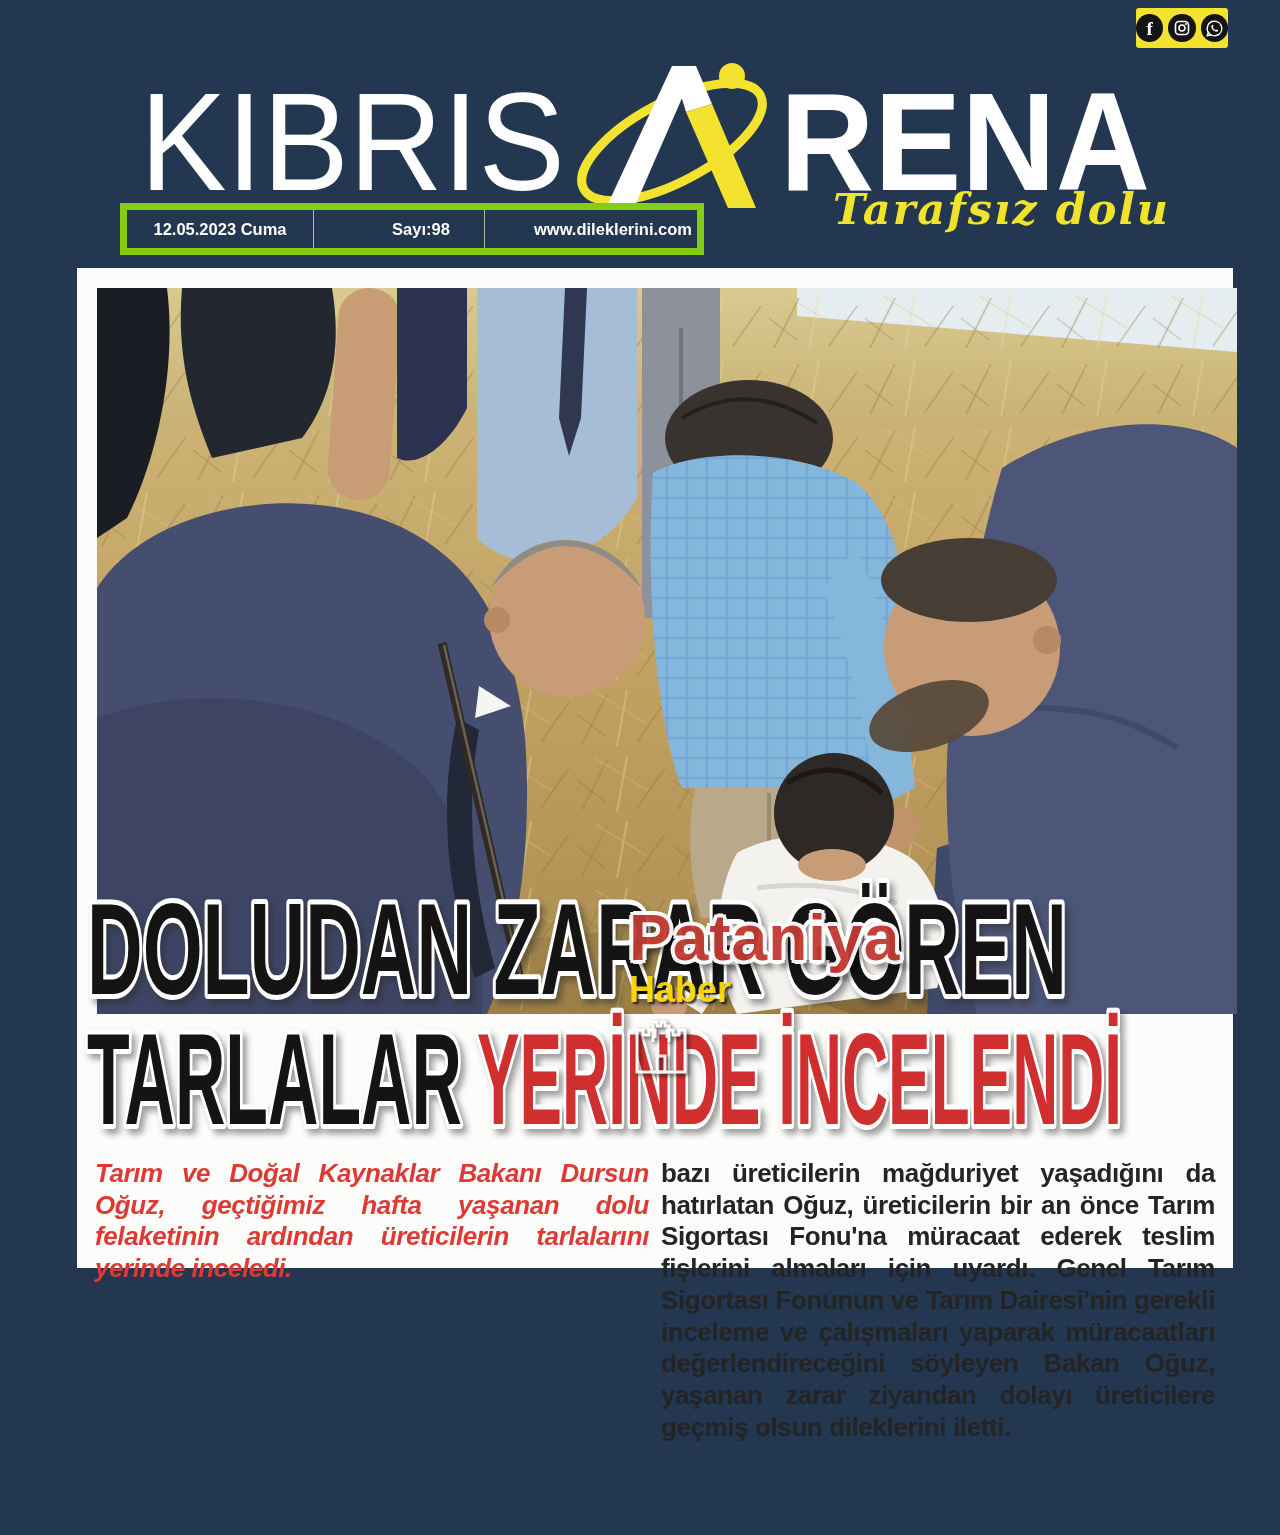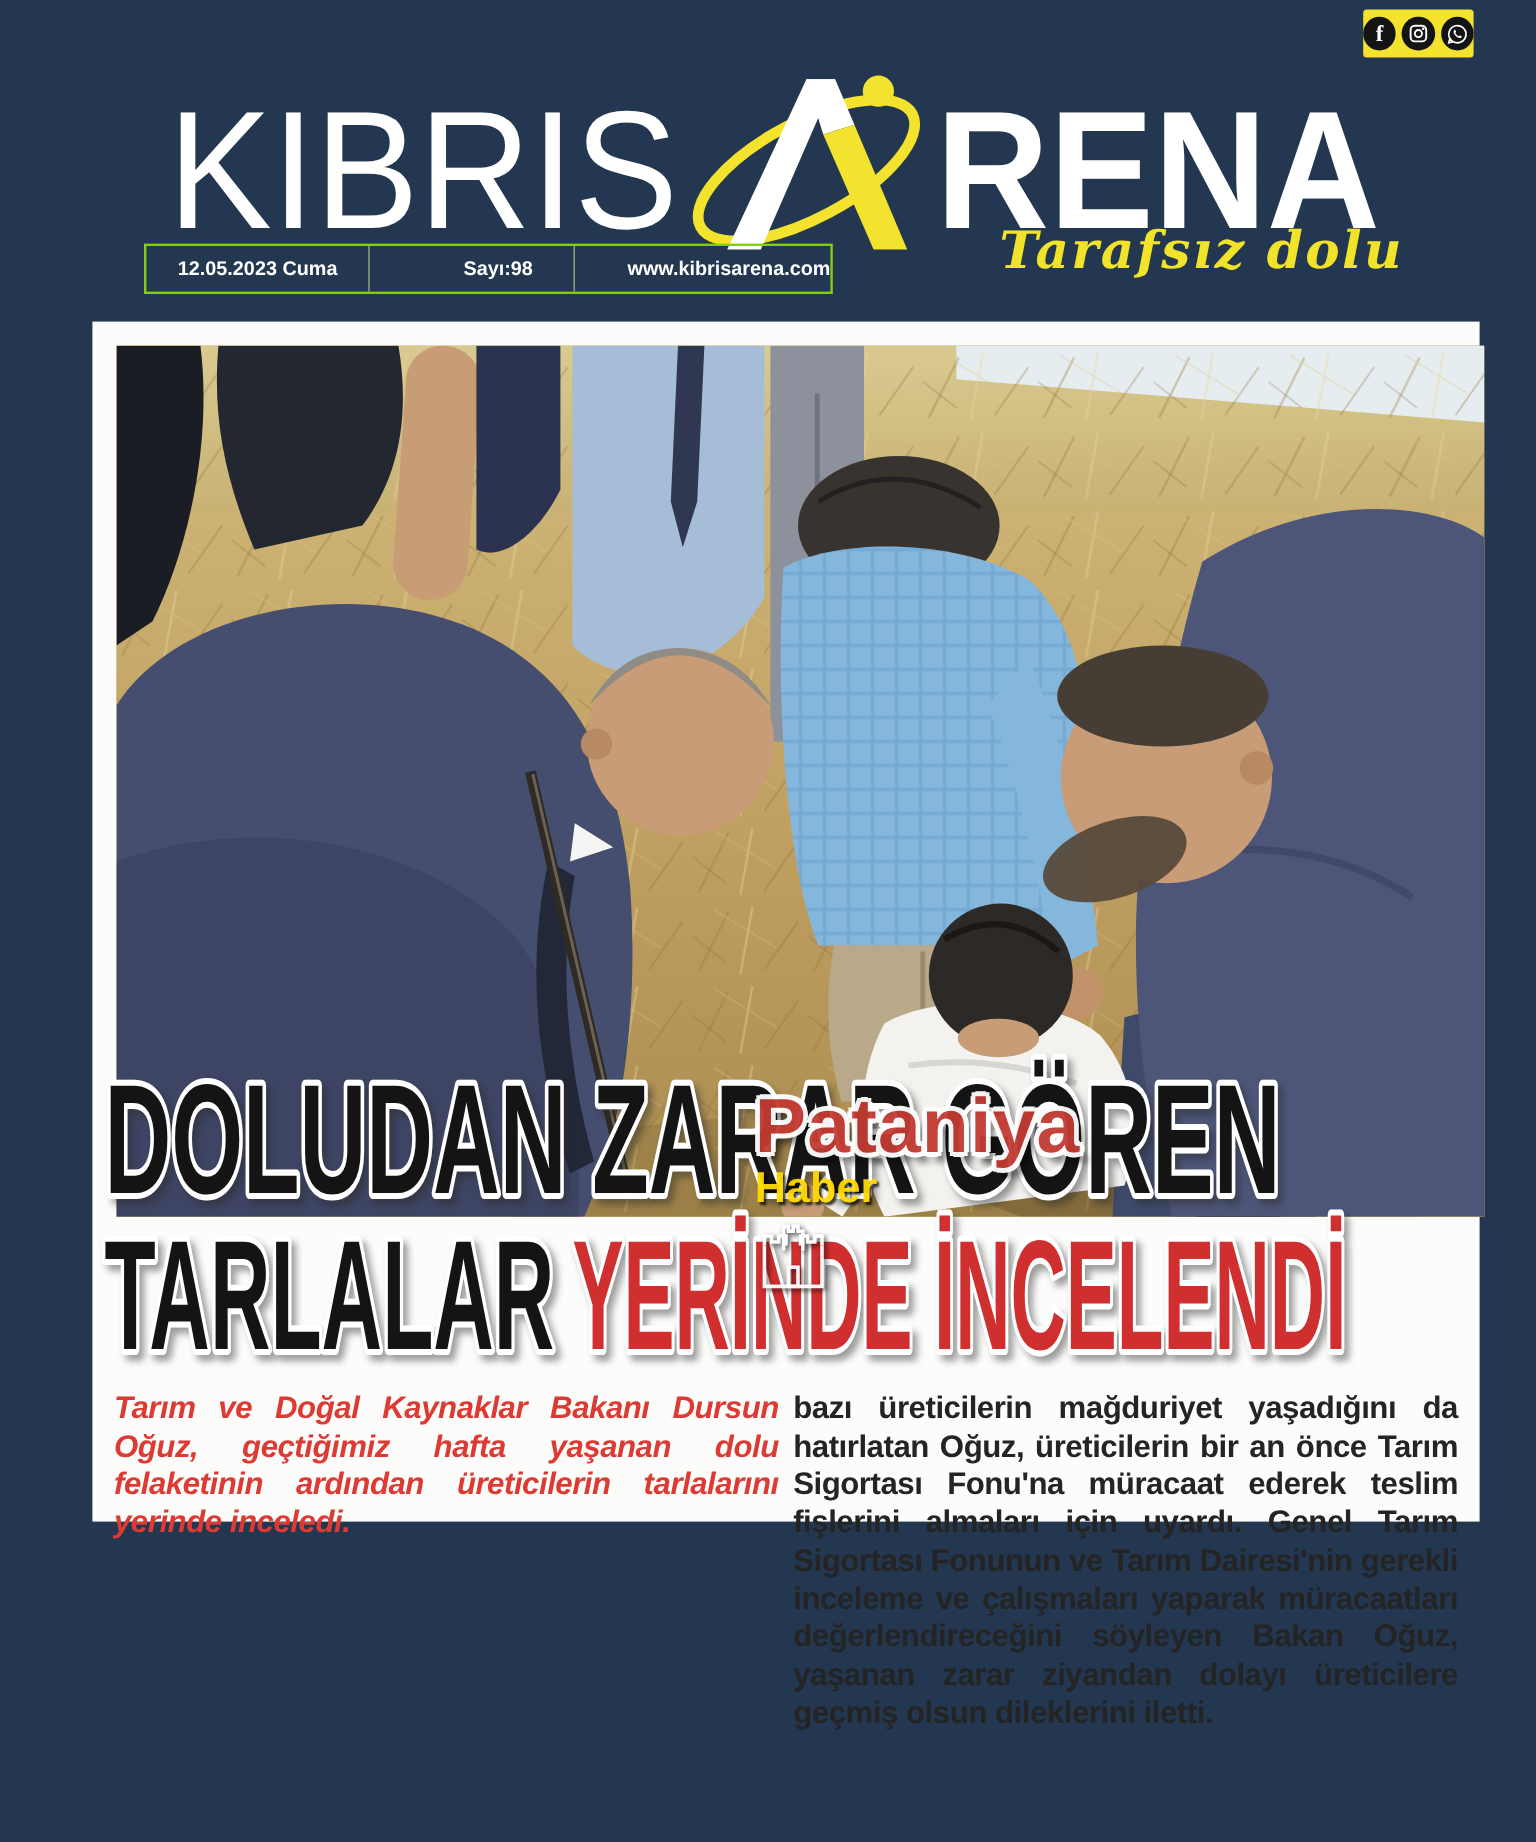--- a/index.html
+++ b/index.html
@@ -28,21 +28,21 @@
   .logo-svg{position:absolute;left:140px;top:60px;width:1010px;height:152px;overflow:visible;}
   .logo-txt{fill:#ffffff;font-family:"Liberation Sans",sans-serif;}
   .slogan{
     position:absolute;left:760px;top:184px;width:410px;
     text-align:right;color:#f0e32a;
     font-family:"DejaVu Serif",serif;font-style:italic;font-weight:bold;
     font-size:43px;letter-spacing:2px;white-space:nowrap;z-index:4;
   }
   .info-bar{
     position:absolute;left:120px;top:203px;width:570px;height:38px;
-    border:2px solid #84cc16;display:flex;align-items:stretch;
+    border:7px solid #84cc16;display:flex;align-items:stretch;
     color:#ffffff;font-weight:bold;font-size:16.5px;z-index:4;
   }
   .info-cell{display:flex;align-items:center;justify-content:center;white-space:nowrap;}
   .info-cell + .info-cell{border-left:1px solid #a9bd8a;padding-left:44px;}
   .cell-date{flex:1.55;}
   .cell-issue{flex:1.05;}
   .cell-site{flex:1.40;}
 
   
   .card{
@@ -128,21 +128,21 @@
       <circle cx="152" cy="16" r="13" fill="#f3e32e"></circle>
     </g>
     <text class="logo-txt" x="640" y="130" font-size="140" font-weight="bold" textLength="370" lengthAdjust="spacingAndGlyphs">RENA</text>
   </svg>
 
   <div class="slogan">Tarafsız dolu</div>
 
   <div class="info-bar">
     <div class="info-cell cell-date">12.05.2023 Cuma</div>
     <div class="info-cell cell-issue">Sayı:98</div>
-    <div class="info-cell cell-site">www.kibrisarena.com</div>
+    <div class="info-cell cell-site">www.dileklerini.com</div>
   </div>
 
   <div class="card">
 
     <div class="photo-wrap">
       <svg viewBox="0 0 1140 726" preserveAspectRatio="none">
         <defs>
           <linearGradient id="gField" x1="0" y1="0" x2="0" y2="1">
             <stop offset="0" stop-color="#d2bb7e"></stop>
             <stop offset="0.5" stop-color="#c2a364"></stop>

